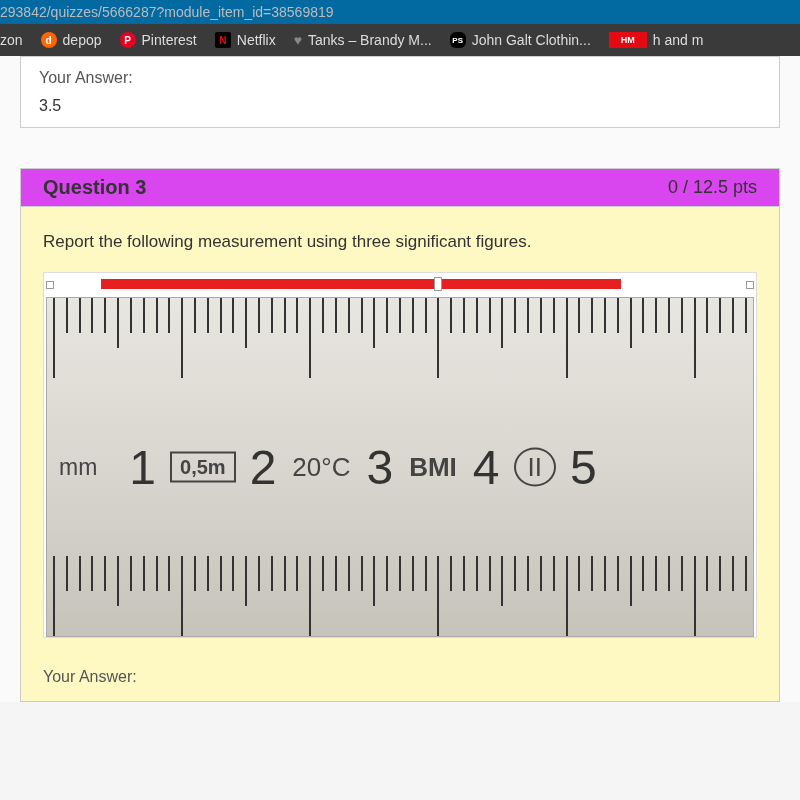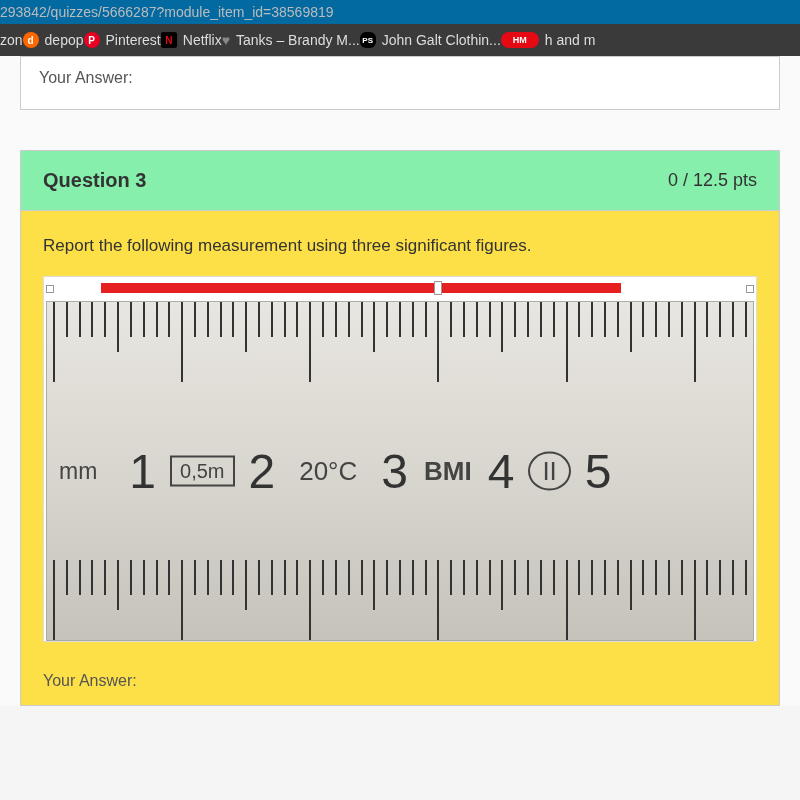--- a/index.html
+++ b/index.html
@@ -17,20 +17,21 @@
       font-size: 14px;
       overflow: hidden;
       white-space: nowrap;
     }
     .bookmarks-bar {
       background: #3a3a3a;
       color: #ddd;
       padding: 8px 0;
       display: flex;
       align-items: center;
+      gap: 18px;
       font-size: 14px;
       overflow: hidden;
       white-space: nowrap;
     }
     .bookmark {
       display: flex;
       align-items: center;
       gap: 6px;
       cursor: pointer;
     }
@@ -42,21 +43,21 @@
       align-items: center;
       justify-content: center;
       font-size: 10px;
       font-weight: bold;
       color: #fff;
     }
     .icon-red { background: #e60023; }
     .icon-orange { background: #ff6600; }
     .icon-netflix { background: #000; color: #e50914; border-radius: 2px; }
     .icon-ps { background: #000; border-radius: 6px; font-size: 8px; padding: 1px 2px; }
-    .icon-hm { background: #e50914; border-radius: 8px; font-size: 9px; padding: 1px 19px; }
+    .icon-hm { background: #e50914; border-radius: 0; font-size: 9px; padding: 1px 19px; }
     
     .content {
       padding: 0 20px;
       background: #fafafa;
     }
     
     .answer-box {
       background: #fff;
       border: 1px solid #ccc;
       padding: 12px 18px;
@@ -66,39 +67,39 @@
       font-size: 16px;
       color: #555;
       margin-bottom: 10px;
     }
     .answer-value {
       font-size: 16px;
       color: #333;
     }
     
     .question-header {
-      background: #86efac;
+      background: #d946ef;
       border: 1px solid #ccc;
-      padding: 18px 22px;
+      padding: 7px 22px;
       display: flex;
       justify-content: space-between;
       align-items: center;
     }
     .question-title {
       font-size: 20px;
       font-weight: bold;
       color: #333;
     }
     .question-points {
       font-size: 18px;
       color: #333;
     }
     
     .question-body {
-      background: #fde047;
+      background: #fef9c3;
       border: 1px solid #ccc;
       border-top: none;
       padding: 25px 22px 15px 22px;
     }
     .question-prompt {
       font-size: 17px;
       color: #333;
       margin-bottom: 20px;
     }
     
@@ -170,25 +171,26 @@
       font-weight: 500;
       color: #333;
       margin: 0 8px;
     }
     .ruler-box {
       border: 2px solid #444;
       padding: 2px 8px;
       font-size: 20px;
       color: #444;
       margin: 0 6px;
+      font-weight: bold;
     }
     .ruler-temp {
       font-size: 26px;
       color: #444;
-      margin: 0 16px;
+      margin: 0 8px;
     }
     .ruler-bmi {
       font-size: 26px;
       font-weight: bold;
       color: #444;
       margin: 12px 8px;
     }
     .ruler-oval {
       border: 2px solid #444;
       border-radius: 50%;
@@ -238,20 +240,21 @@
   <div class="bookmark">
     <span class="bookmark-icon icon-hm">HM</span>
     <span>h and m</span>
   </div>
 </div>
 
 <div class="content">
 
   <div class="answer-box">
     <div class="answer-label">Your Answer:</div>
+    <div class="answer-value">3.5</div>
   </div>
 
   <div class="question-header">
     <div class="question-title">Question 3</div>
     <div class="question-points">0 / 12.5 pts</div>
   </div>
 
   <div class="question-body">
     <div class="question-prompt">Report the following measurement using three significant figures.</div>
 

